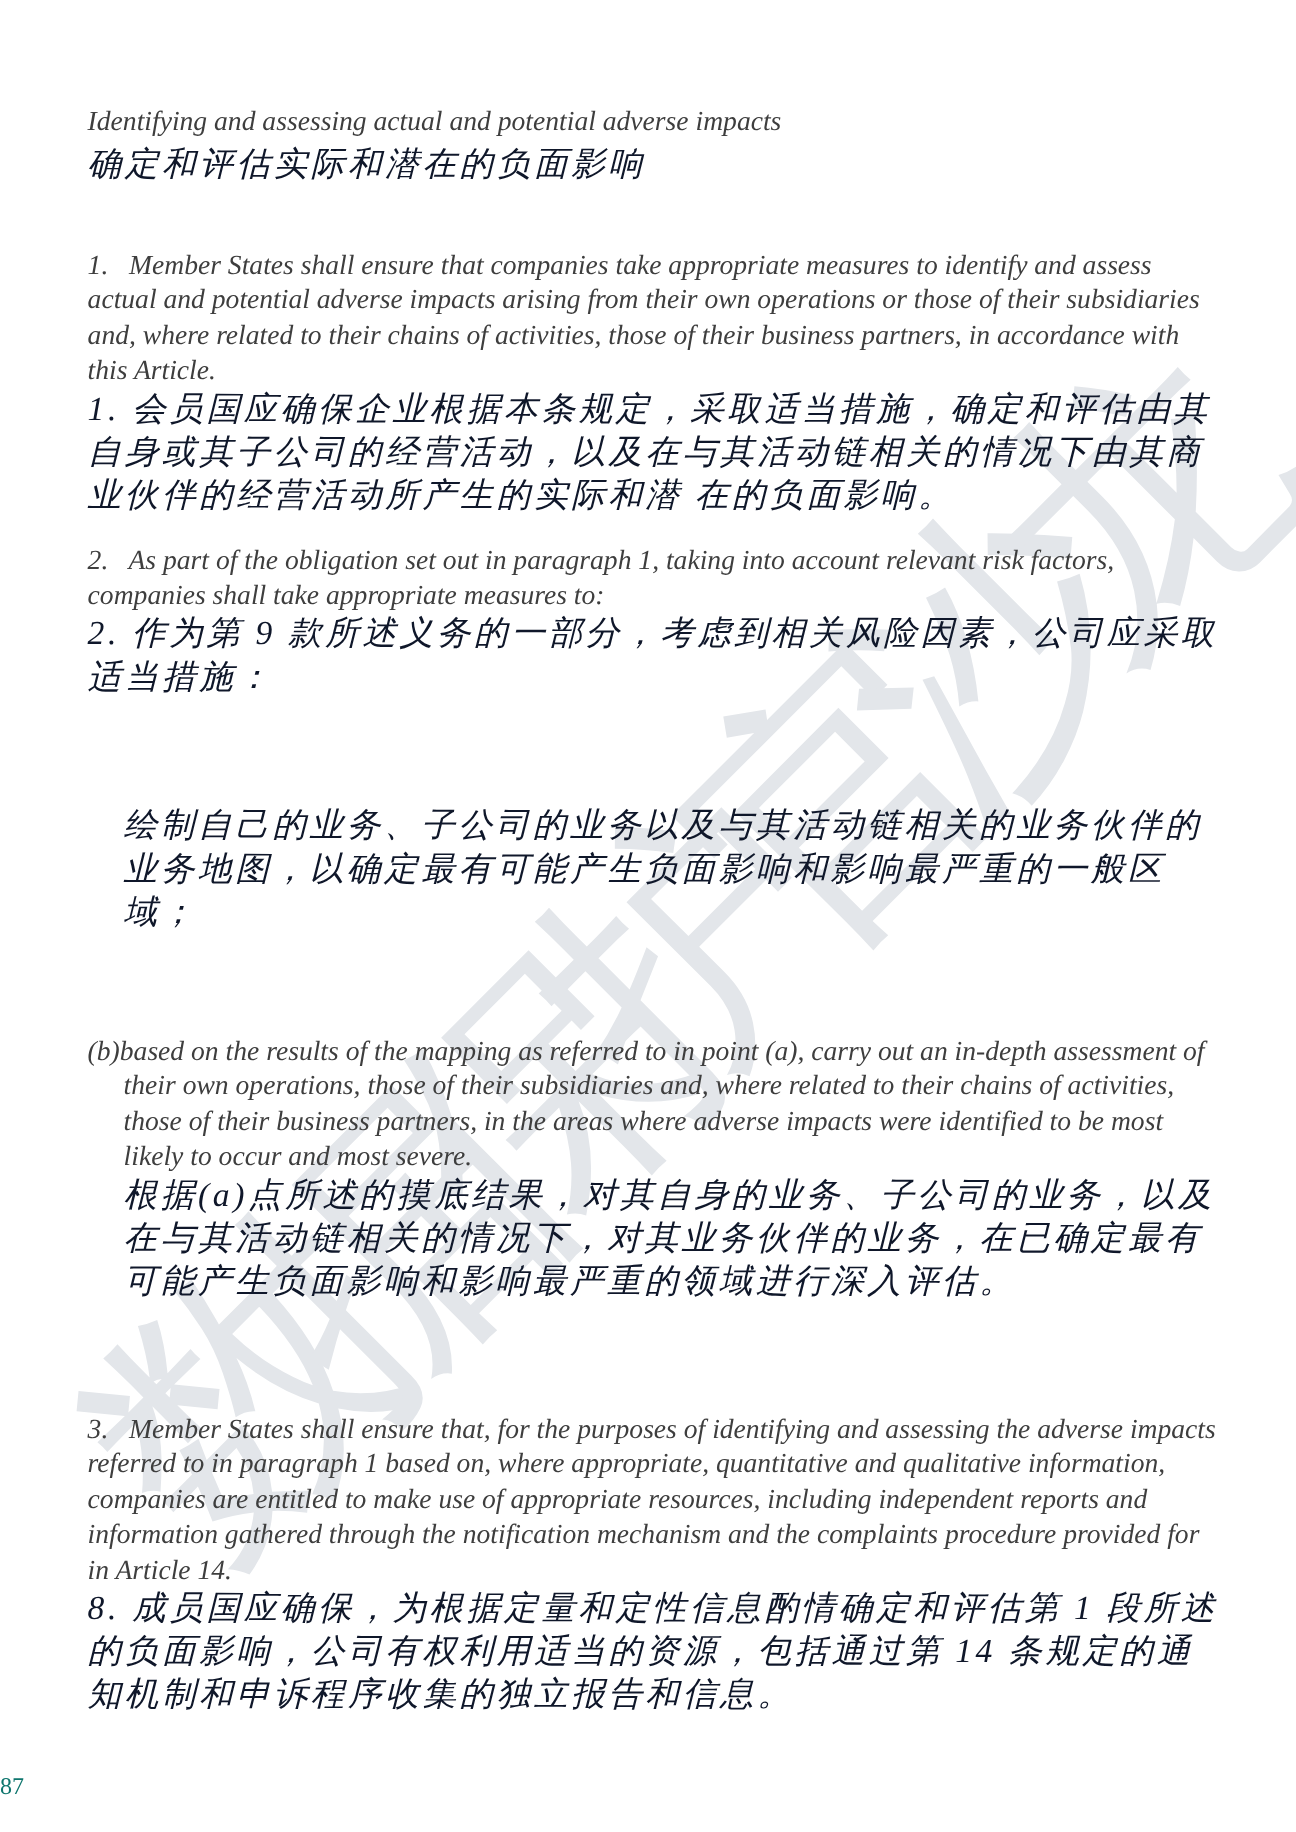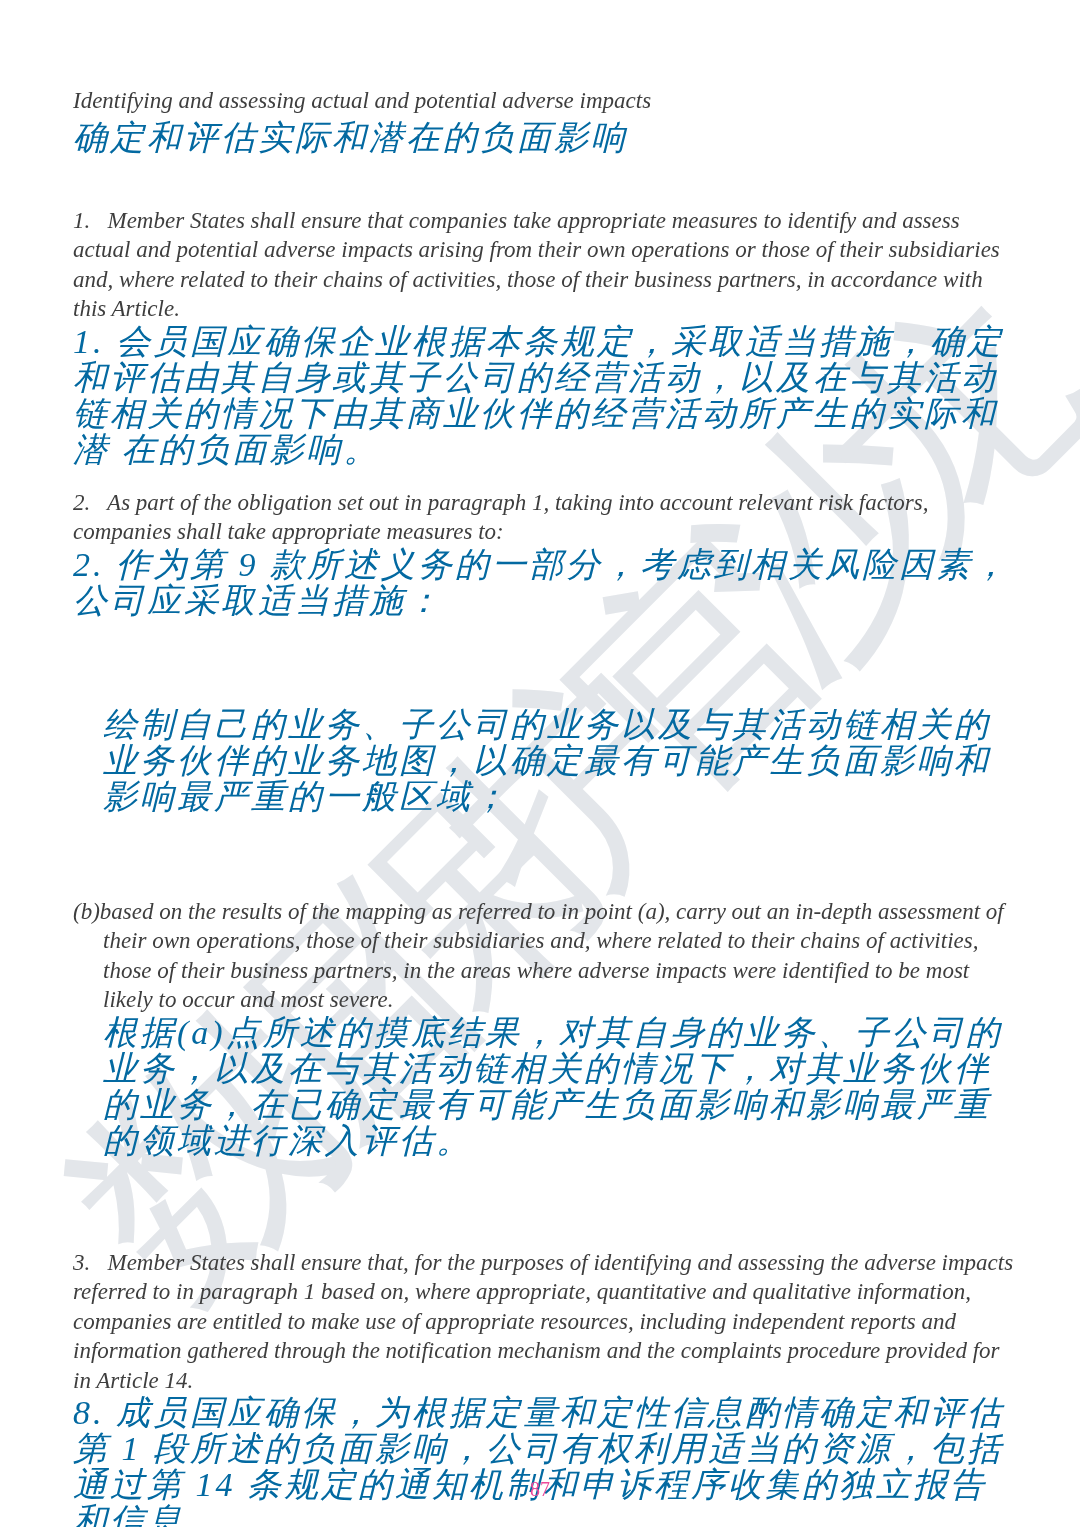--- a/index.html
+++ b/index.html
@@ -40,47 +40,46 @@
   }
 
   .en {
     font-size: 23px;
     line-height: 29.5px;
     white-space: pre-wrap;
     color: #3e3e3e;
   }
 
   .zh {
-    font-size: 34px;
+    font-size: 28px;
     line-height: 36px;
     letter-spacing: 3px;
     white-space: pre-wrap;
-    color: #0369a1;
+    color: #0f172a;
   }
 
   .heading .zh { margin-top: 4px; }
 
   .para-1 { margin-top: 50px; }
   .para-2 { margin-top: 20px; }
   .para-a { margin-top: 88px; }
   .para-b { margin-top: 82px; }
   .para-3 { margin-top: 89px; }
 
   
   .hang { padding-left: 30px; }
   .hang .en { text-indent: -30px; }
 
   .page-number {
     position: absolute;
     bottom: 26px;
     left: 0;
     width: 100%;
-    text-align: center;
     font-size: 20px;
-    color: #ec4899;
+    color: #0f766e;
     z-index: 1;
   }
 </style>
 </head>
 <body>
 
 <div class="page">
 
   <div class="watermark">数据保护官沙龙</div>
 

